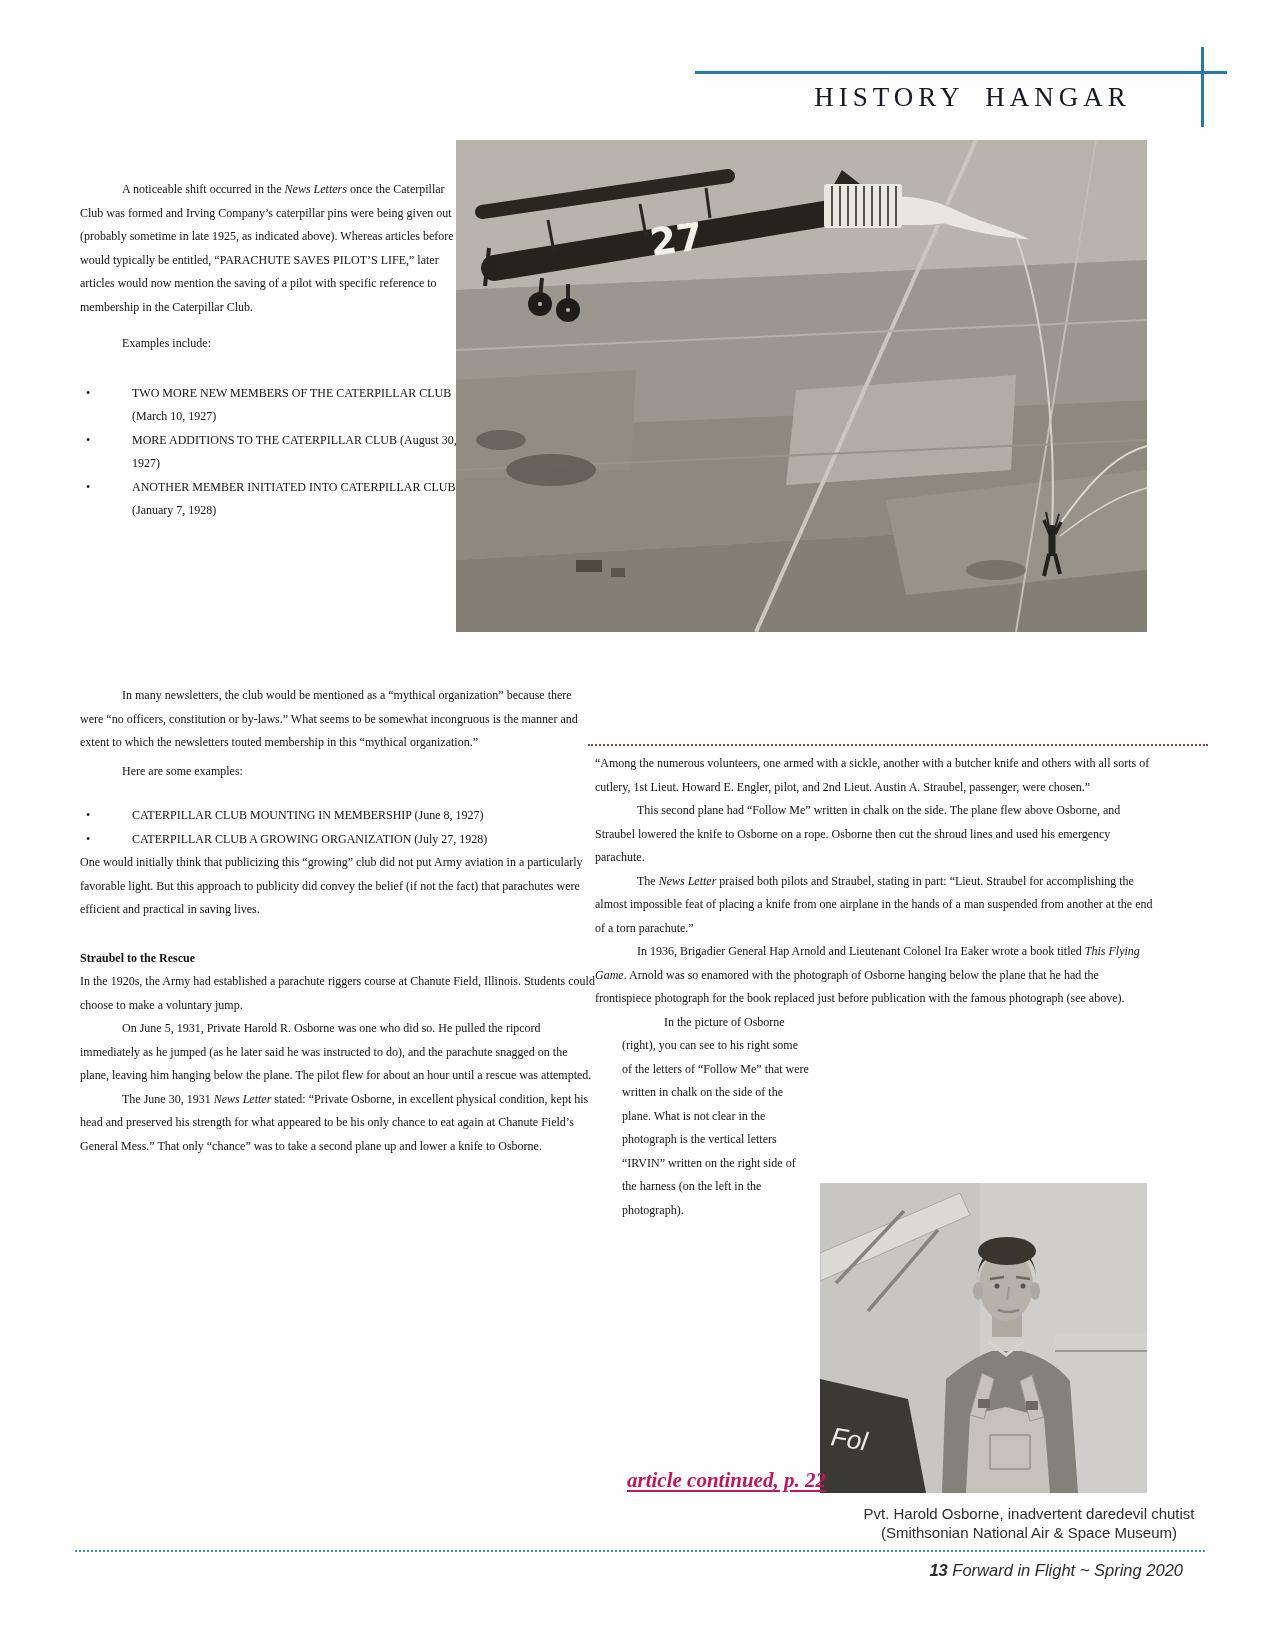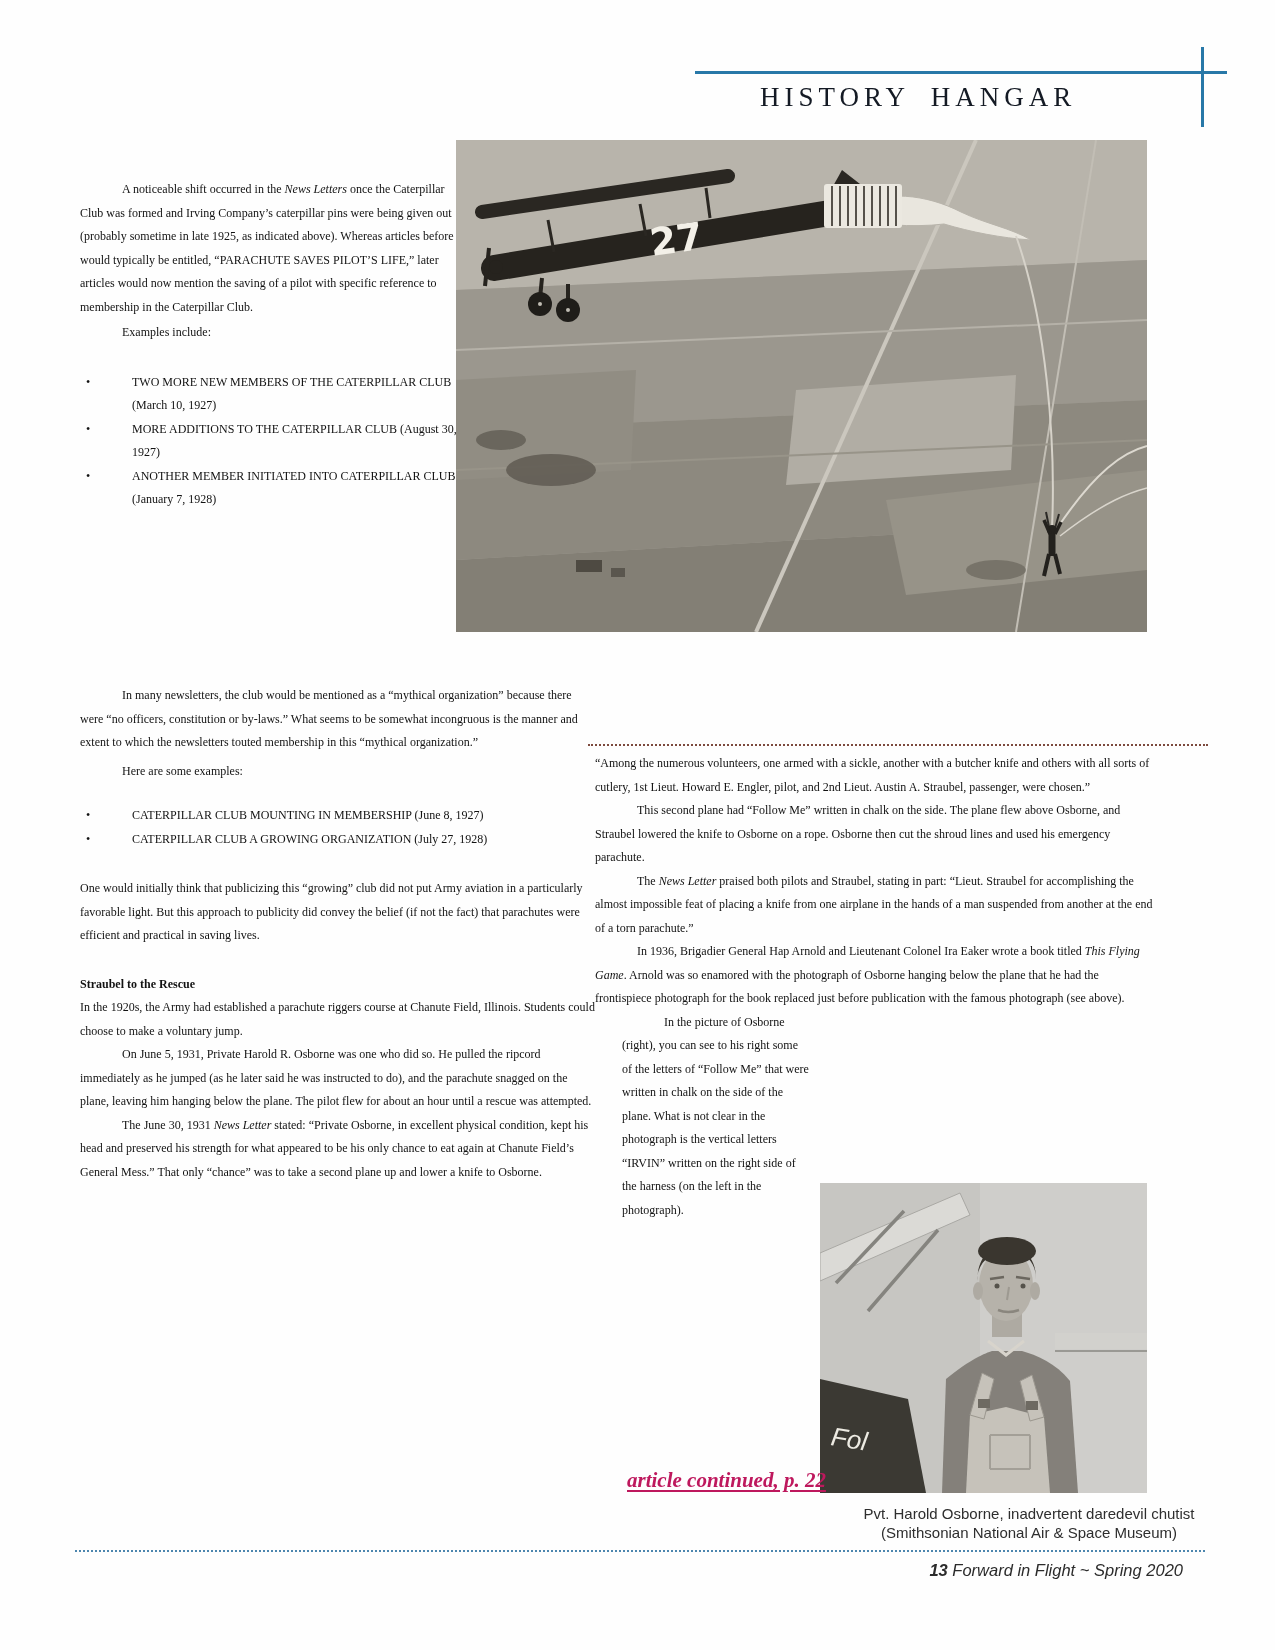--- a/index.html
+++ b/index.html
@@ -12,41 +12,41 @@
     width:1275px;height:1650px;position:relative;background:#fefefe;
     font-family:"Liberation Serif","DejaVu Serif",serif;color:#121212;
     overflow:hidden;
   }
   .page{position:absolute;inset:0;}
 
   
   .header-rule-h{position:absolute;left:695px;top:71px;width:532px;height:3px;background:var(--accent-rule);}
   .header-rule-v{position:absolute;left:1201px;top:47px;width:3px;height:80px;background:var(--accent-rule);}
   .page-title{
-    position:absolute;left:760px;top:82px;width:425px;margin:0;text-align:left;
+    position:absolute;left:760px;top:82px;width:425px;margin:0;text-align:center;
     font-size:27px;font-weight:normal;letter-spacing:5px;word-spacing:10px;color:#141a24;
   }
 
   
   .body{font-size:12px;line-height:23.5px;margin:0;text-align:left;}
   .indent{text-indent:42px;}
   .run-i{font-style:italic;}
 
   
   .col-top-left{position:absolute;left:80px;top:178px;width:380px;}
   .col-left-lower{position:absolute;left:80px;top:684px;width:516px;}
   .col-right{position:absolute;left:595px;top:752px;width:562px;}
 
-  .examples-line{margin-top:2px;}
+  .examples-line{margin-top:13px;}
   ul.bullets{list-style:none;margin:26px 0 0 0;padding:0;}
   ul.bullets.tight{margin-top:21px;}
   ul.bullets li{position:relative;padding-left:52px;margin:0;}
   ul.bullets li::before{content:"\2022";position:absolute;left:6px;top:0;}
 
-  .para-gap{margin-top:26px;}
+  .para-gap{}
   .section-heading{font-weight:bold;margin-top:25px;}
 
   .narrow-wrap{margin-left:27px;width:188px;}
 
   
   .photo-top{position:absolute;left:456px;top:140px;width:691px;height:492px;margin:0;}
   .photo-bottom{position:absolute;left:820px;top:1183px;width:327px;height:310px;margin:0;}
   figure svg{display:block;width:100%;height:100%;}
 
   .caption{font-family:"Liberation Sans","DejaVu Sans",sans-serif;color:#2e2e2e;text-align:center;}

